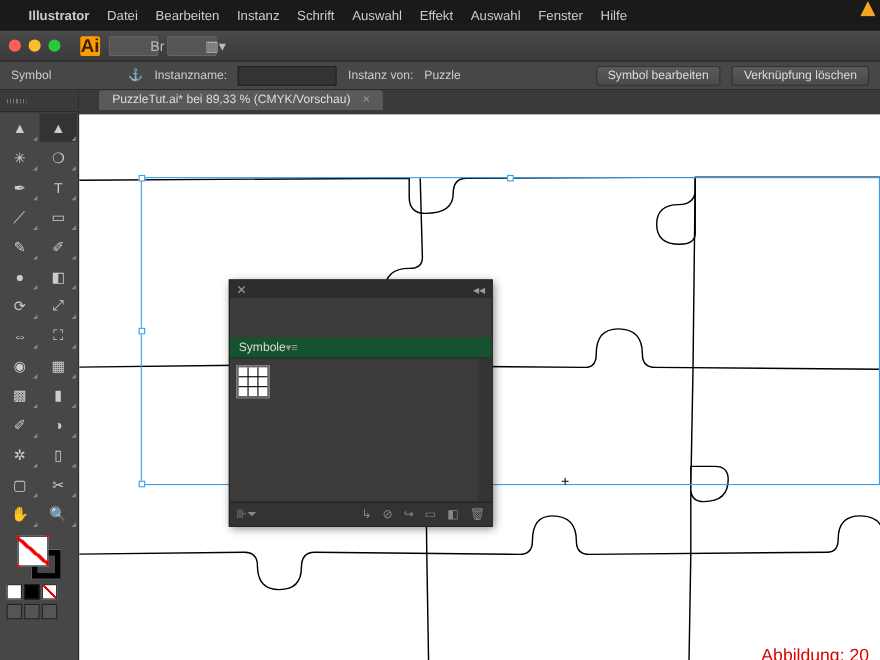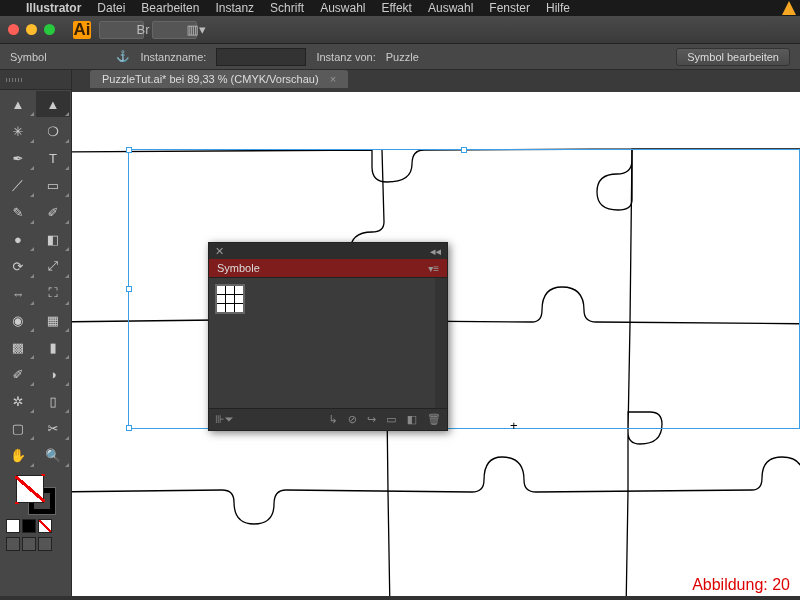--- a/index.html
+++ b/index.html
@@ -1,18 +1,18 @@
 <!DOCTYPE html>
 <html><head>
 <meta charset="utf-8">
 <style>
 * { margin: 0; padding: 0; box-sizing: border-box; font-family: "Helvetica Neue", Arial, sans-serif; }
 body { background: #323232; width: 800px; height: 600px; overflow: hidden; position: relative; }
 
-.menubar { background: #1a1a1a; height: 16px; display: flex; align-items: center; padding: 0 10px; gap: 16px; color: #ccc; font-size: 12px; }
+.menubar { background: #1a1a1a; height: 28px; display: flex; align-items: center; padding: 0 10px; gap: 16px; color: #ccc; font-size: 12px; }
 .menubar .apple { font-size: 14px; }
 .menubar span { cursor: default; }
 
 .titlebar { background: linear-gradient(#4a4a4a, #3a3a3a); height: 28px; display: flex; align-items: center; padding: 0 8px; gap: 8px; border-bottom: 1px solid #222; }
 .traffic { display: flex; gap: 7px; }
 .traffic div { width: 11px; height: 11px; border-radius: 50%; }
 .traffic .red { background: #ff5f56; }
 .traffic .yellow { background: #ffbd2e; }
 .traffic .green { background: #27c93f; }
 .ai-logo { width: 18px; height: 18px; background: #ff9a00; color: #3a2200; font-weight: bold; font-size: 17px; display: flex; align-items: center; justify-content: center; border-radius: 2px; margin-left: 10px; }
@@ -49,21 +49,21 @@
 
 .puzzle { position: absolute; inset: 0; }
 .selbox { position: absolute; left: 56px; top: 57px; right: 0; height: 280px; border: 1px solid #39a0e8; }
 .handle { position: absolute; width: 6px; height: 6px; background: #fff; border: 1px solid #39a0e8; }
 .crosshair { position: absolute; left: 438px; top: 326px; color: #000; font-size: 13px; pointer-events: none; }
 .figlabel { position: absolute; right: 10px; bottom: 2px; color: #d00; font-size: 16px; text-align: center; }
 
 .panel { position: absolute; left: 136px; top: 150px; width: 240px; background: #3b3b3b; border: 1px solid #222; box-shadow: 2px 2px 8px rgba(0,0,0,0.5); }
 .panel .phead { height: 16px; background: #2d2d2d; display: flex; align-items: center; justify-content: space-between; padding: 0 6px; }
 .panel .phead .px { color: #999; font-size: 11px; cursor: pointer; }
-.panel .ptab { background: #7f1d1d; padding: 3px 8px; color: #ddd; font-size: 11px; border-bottom: 1px solid #222; display: flex; justify-content: space-between; align-items: center; }
+.panel .ptab { background: #14532d; padding: 3px 8px; color: #ddd; font-size: 11px; border-bottom: 1px solid #222; display: flex; justify-content: flex-start; align-items: center; margin-top: 36px; }
 .panel .pbody { height: 130px; background: #3b3b3b; padding: 6px; border-right: 12px solid #333; }
 .panel .thumb { width: 30px; height: 30px; background: #fff; border: 2px solid #666; }
 .panel .thumb-inner { width: 100%; height: 100%; background: linear-gradient(#000,#000) 33% 0/1px 100% no-repeat, linear-gradient(#000,#000) 66% 0/1px 100% no-repeat, linear-gradient(#000,#000) 0 33%/100% 1px no-repeat, linear-gradient(#000,#000) 0 66%/100% 1px no-repeat; }
 .panel .pfoot { height: 22px; background: #333; border-top: 1px solid #222; display: flex; align-items: center; justify-content: space-between; padding: 0 6px; }
 .panel .pfoot .icons { display: flex; gap: 10px; color: #888; font-size: 11px; }
 
 svg { display: block; }
 </style>
 </head>
 <body>
@@ -98,20 +98,21 @@
 <div class="controlbar">
   <span>Symbol</span>
   <span style="width:50px"></span>
   <span style="color:#aaa">⚓</span>
   <span>Instanzname:</span>
   <input value="" style="">
   <span>Instanz von:</span>
   <span>Puzzle</span>
   <span style="flex:1"></span>
   <button class="btn">Symbol bearbeiten</button>
+  <button class="btn">Verknüpfung löschen</button>
 </div>
 
 <div class="workspace">
 
   <div class="toolbox-wrap">
     <div class="toolbox-tab">
         <div class="dots"></div>
       </div>
     <div class="tools" id="tools-grid">
         <div class="tool">▲<div class="corner"></div></div>

